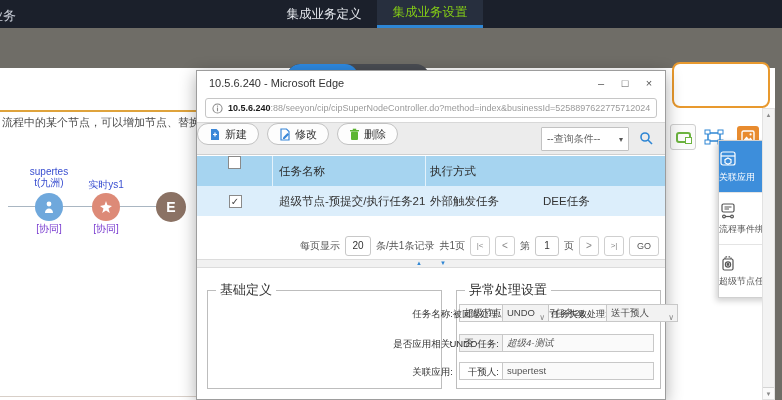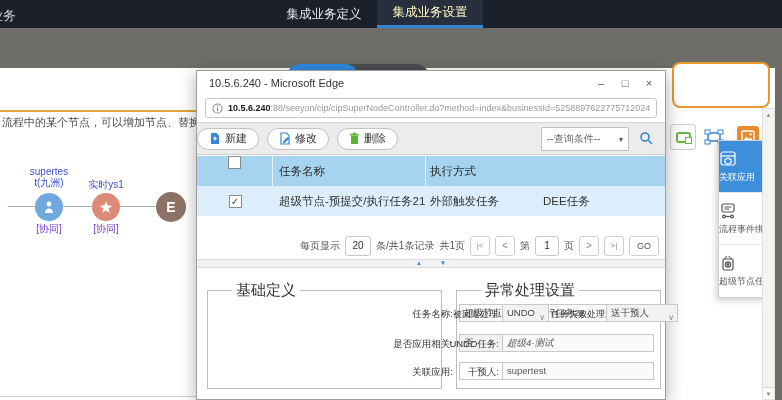--- a/index.html
+++ b/index.html
@@ -3,21 +3,21 @@
 <meta charset="utf-8">
 <style>
   * { margin:0; padding:0; box-sizing:border-box; }
   html,body { width:782px; height:400px; overflow:hidden; background:#fff;
     font-family:"Liberation Sans","DejaVu Sans",sans-serif; }
   .abs { position:absolute; }
   
   .topbar { left:0; top:0; width:782px; height:28px; background:#1b202b; }
   .partial-tab { left:-10px; top:7px; color:#c9ced8; font-size:13px; width:40px; overflow:hidden; }
   .tab-define { left:268px; top:0; width:112px; height:28px; line-height:28px; text-align:center; color:#e6e9ee; font-size:12.5px; cursor:pointer; }
-  .tab-settings { left:377px; top:0; width:106px; height:28px; line-height:25px; text-align:center; color:#fef9c3; font-size:12.5px; background:#272f3e; border-bottom:3px solid #2e86d4; cursor:pointer; }
+  .tab-settings { left:377px; top:0; width:106px; height:28px; line-height:25px; text-align:center; color:#84cc16; font-size:12.5px; background:#272f3e; border-bottom:3px solid #2e86d4; cursor:pointer; }
   
   .subbar { left:0; top:28px; width:782px; height:40px; background:#6f6d67; }
   .pillgroup { left:287px; top:36px; width:142px; height:26px; border-radius:13px; background:#4a4d53; overflow:hidden; }
   .pill { width:71px; height:26px; line-height:26px; text-align:center; color:#fff; font-size:12px; float:left; cursor:pointer; }
   .pill.active { background:#2e8ae2; border-radius:13px; }
   
   .hint-line { left:0; top:110px; width:196px; height:2px; background:#dfa33c; }
   .hint-text { left:2px; top:115px; width:194px; font-size:11px; color:#4a4a4a; white-space:nowrap; overflow:hidden; }
   .canvas-bottom { left:0; top:396px; width:196px; height:1px; background:#d8cfc8; }
   .connector { left:8px; top:206px; width:178px; height:1px; background:#a9b6c2; }
@@ -45,42 +45,42 @@
   .menu-item:last-child { border-bottom:none; }
   .menu-item.active { background:#3d8edb; color:#fff; }
   
   .win { left:196px; top:70px; width:470px; height:330px; background:#fff; border:1px solid #9d9d9d; box-shadow:0 4px 16px rgba(0,0,0,.32); }
   .win-title { position:absolute; left:12px; top:6px; font-size:11px; color:#333; }
   .win-ctrls { position:absolute; right:4px; top:0; height:25px; display:flex; }
   .win-ctrl { width:24px; height:25px; text-align:center; line-height:25px; font-size:11px; color:#555; cursor:pointer; }
   .url-row { position:absolute; left:8px; top:27px; width:452px; height:20px; border:1px solid #c6c6c6; border-radius:3px; display:flex; align-items:center; padding:0 6px; gap:5px; background:#fff; }
   .url-text { font-size:9px; white-space:nowrap; overflow:hidden; flex:1; color:#9a9a9a; }
   .url-host { font-weight:bold; color:#1a1a1a; }
-  .win-toolbar { position:absolute; left:0; top:51px; width:468px; height:33px; background:#ececec; border-top:1px solid #d8d8d8; border-bottom:1px solid #cfcfcf; display:flex; align-items:center; padding-left:0; gap:8px; }
+  .win-toolbar { position:absolute; left:0; top:51px; width:468px; height:33px; background:#ececec; border-top:1px solid #d8d8d8; border-bottom:1px solid #cfcfcf; display:flex; align-items:flex-start; padding-left:0; gap:8px; }
   .tb-btn { height:22px; border:1px solid #c2c2c2; border-radius:12px; background:#fdfdfd; display:inline-flex; align-items:center; gap:4px; padding:0 11px; font-size:11px; color:#333; cursor:pointer; }
   .query-select { position:absolute; right:36px; top:56px; width:88px; height:24px; border:1px solid #c2c2c2; border-radius:1px; background:#fff; font-size:10px; color:#666; display:flex; justify-content:space-between; align-items:center; padding:0 5px; cursor:pointer; }
   .chev { font-size:8px; color:#555; }
   .search-btn { position:absolute; right:12px; top:60px; cursor:pointer; }
   
   .thead { position:absolute; left:0; top:85px; width:468px; height:30px; background:#a6d4f0; display:flex; align-items:center; font-size:11.5px; color:#2d2d2d; }
   .trow { position:absolute; left:0; top:115px; width:468px; height:30px; background:#dceefb; display:flex; align-items:center; font-size:11.5px; color:#333; cursor:pointer; }
   .c0 { width:76px; display:flex; justify-content:center; }
   .c1 { width:153px; padding-left:6px; } .c2 { width:113px; padding-left:4px; } .c3 { width:126px; padding-left:4px; }
   .thead .c0,.thead .c1,.thead .c2 { border-right:1px solid rgba(255,255,255,.7); height:30px; line-height:30px; }
   .cbx { width:13px; height:13px; background:#fff; border:1px solid #8a8a8a; font-size:10px; line-height:11px; text-align:center; color:#444; cursor:pointer; }
   
   .pgrow { position:absolute; right:6px; top:164px; height:22px; display:flex; align-items:center; gap:5px; font-size:10px; color:#555;margin-left:10px; }
   .pg-box { width:26px; height:20px; border:1px solid #c8c8c8; border-radius:3px; text-align:center; line-height:18px; background:#fff; font-size:10px; color:#333; }
   .pg-btn { min-width:20px; height:20px; border:1px solid #cfcfcf; border-radius:3px; background:#fff; color:#888; text-align:center; line-height:18px; font-size:8px; cursor:pointer; padding:0 2px; }
   .pg-go { font-size:9px; color:#555; }
   .splitter { position:absolute; left:0; top:188px; width:468px; height:9px; background:#f1f1f1; border-top:1px solid #dcdcdc; border-bottom:1px solid #dcdcdc; display:flex; justify-content:center; align-items:center; gap:18px; }
   .split-arrow { font-size:6px; color:#2e86d4; line-height:7px; cursor:pointer; }
   
   fieldset { position:absolute; border:1px solid #bdbdbd; }
-  legend { font-size:15px; color:#333; padding:0 4px; margin-left:24px; }
+  legend { font-size:13px; color:#333; padding:0 4px; margin-left:8px; }
   .fs1 { left:10px; top:210px; width:235px; height:108px; }
   .fs2 { left:259px; top:210px; width:205px; height:108px; }
   .f-label { position:absolute; font-size:9.5px; color:#333; text-align:right; white-space:nowrap; }
   .f-input { position:absolute; height:18px; border:1px solid #c8c8c8; background:#fafafa; font-size:9.5px; color:#555; line-height:16px; padding:0 4px; white-space:nowrap; overflow:hidden; }
   .f-select { position:absolute; height:18px; border:1px solid #c8c8c8; background:#f2f2f2; font-size:9.5px; color:#444; line-height:16px; padding:0 12px 0 4px; cursor:pointer; }
   .f-select .chev { position:absolute; right:3px; top:5px; color:#888; }
   .icon-svg { display:block; }
 </style>
 </head>
 <body>

